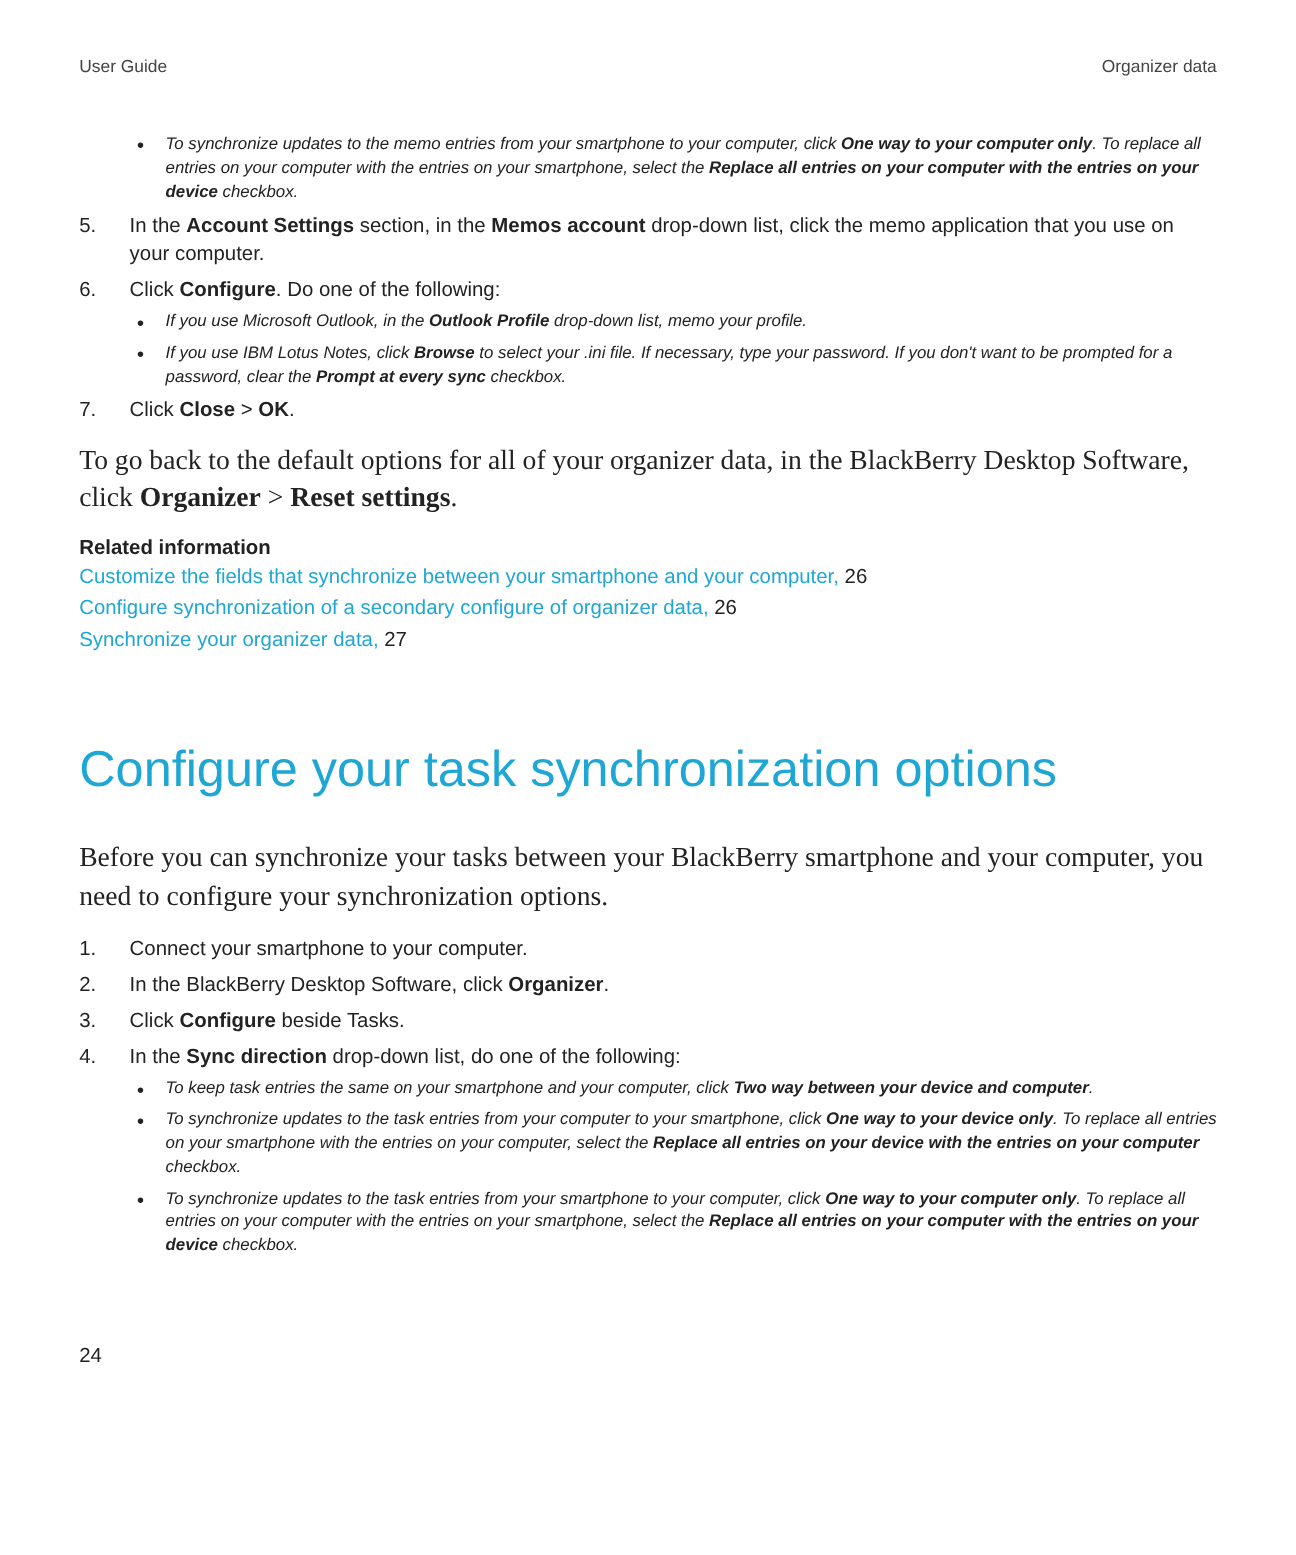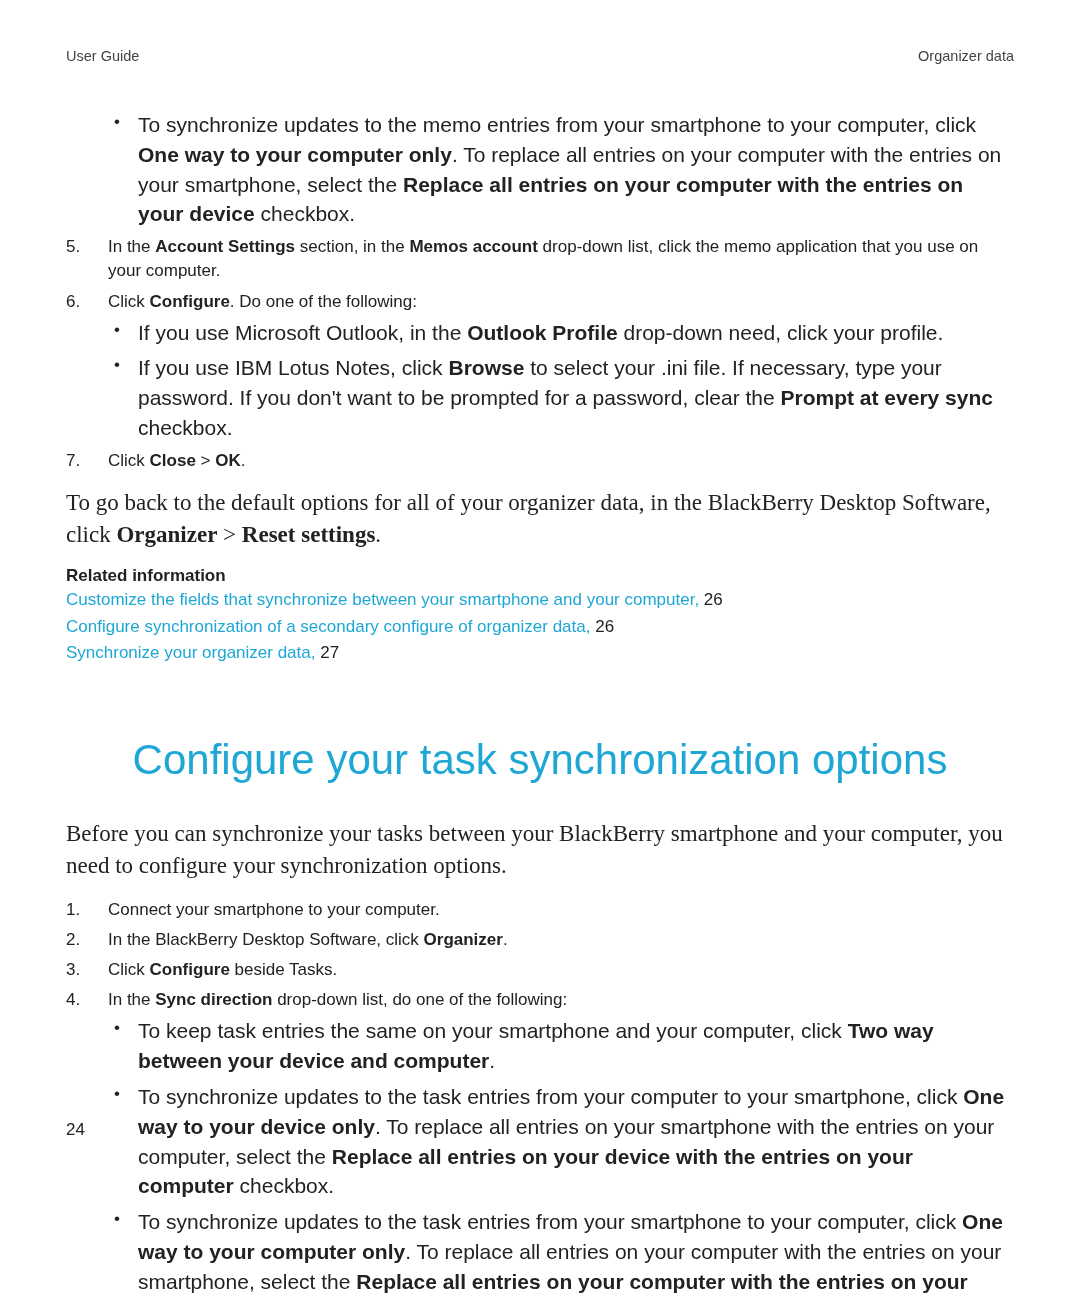--- a/index.html
+++ b/index.html
@@ -24,21 +24,20 @@
     font-size: 14.5px;
     color: #444;
     margin-bottom: 46px;
   }
   h1.section-title {
     font-weight: 400;
     color: #1ea7d4;
     font-size: 42px;
     line-height: 1.18;
     margin: 70px 0 34px 0;
-    text-align: center;
   }
   p.body {
     font-size: 23px;
     line-height: 1.38;
     margin: 2px 0 16px 0;
     font-family: Liberation Serif, serif;
   }
   ol.steps {
     list-style: none;
     padding: 0;
@@ -59,25 +58,26 @@
     position: absolute;
     left: 0;
     top: 0;
   }
   ul.bullets {
     list-style: none;
     padding: 0;
     margin: 4px 0 4px 0;
   }
   ul.bullets > li {
-    font-size: 21px;
+    font-size: 14px;
     line-height: 1.42;
     margin: 0 0 6px 0;
     padding-left: 72px;
     position: relative;
+    font-style: italic;
   }
   ul.bullets > li::before {
     content: "•";
     position: absolute;
     left: 48px;
     top: 0;
     font-size: 17px;
   }
   .bold { font-weight: 700; }
   .related-heading {
@@ -118,21 +118,21 @@
   </ul>
 
   <ol class="steps">
     <li>
       <span>In the </span><span class="bold">Account Settings</span><span> section, in the </span><span class="bold">Memos account</span><span> drop-down list, click the memo application that you use on your computer.</span>
     </li>
     <li>
       <span>Click </span><span class="bold">Configure</span><span>. Do one of the following:</span>
       <ul class="bullets" style="margin-left:-42px;">
         <li>
-          <span>If you use Microsoft Outlook, in the </span><span class="bold">Outlook Profile</span><span> drop-down need, click your profile.</span>
+          <span>If you use Microsoft Outlook, in the </span><span class="bold">Outlook Profile</span><span> drop-down list, memo your profile.</span>
         </li>
         <li>
           <span>If you use IBM Lotus Notes, click </span><span class="bold">Browse</span><span> to select your .ini file. If necessary, type your password. If you don't want to be prompted for a password, clear the </span><span class="bold">Prompt at every sync</span><span> checkbox.</span>
         </li>
       </ul>
     </li>
     <li>
       <span>Click </span><span class="bold">Close</span><span> &gt; </span><span class="bold">OK</span><span>.</span>
     </li>
   </ol>

